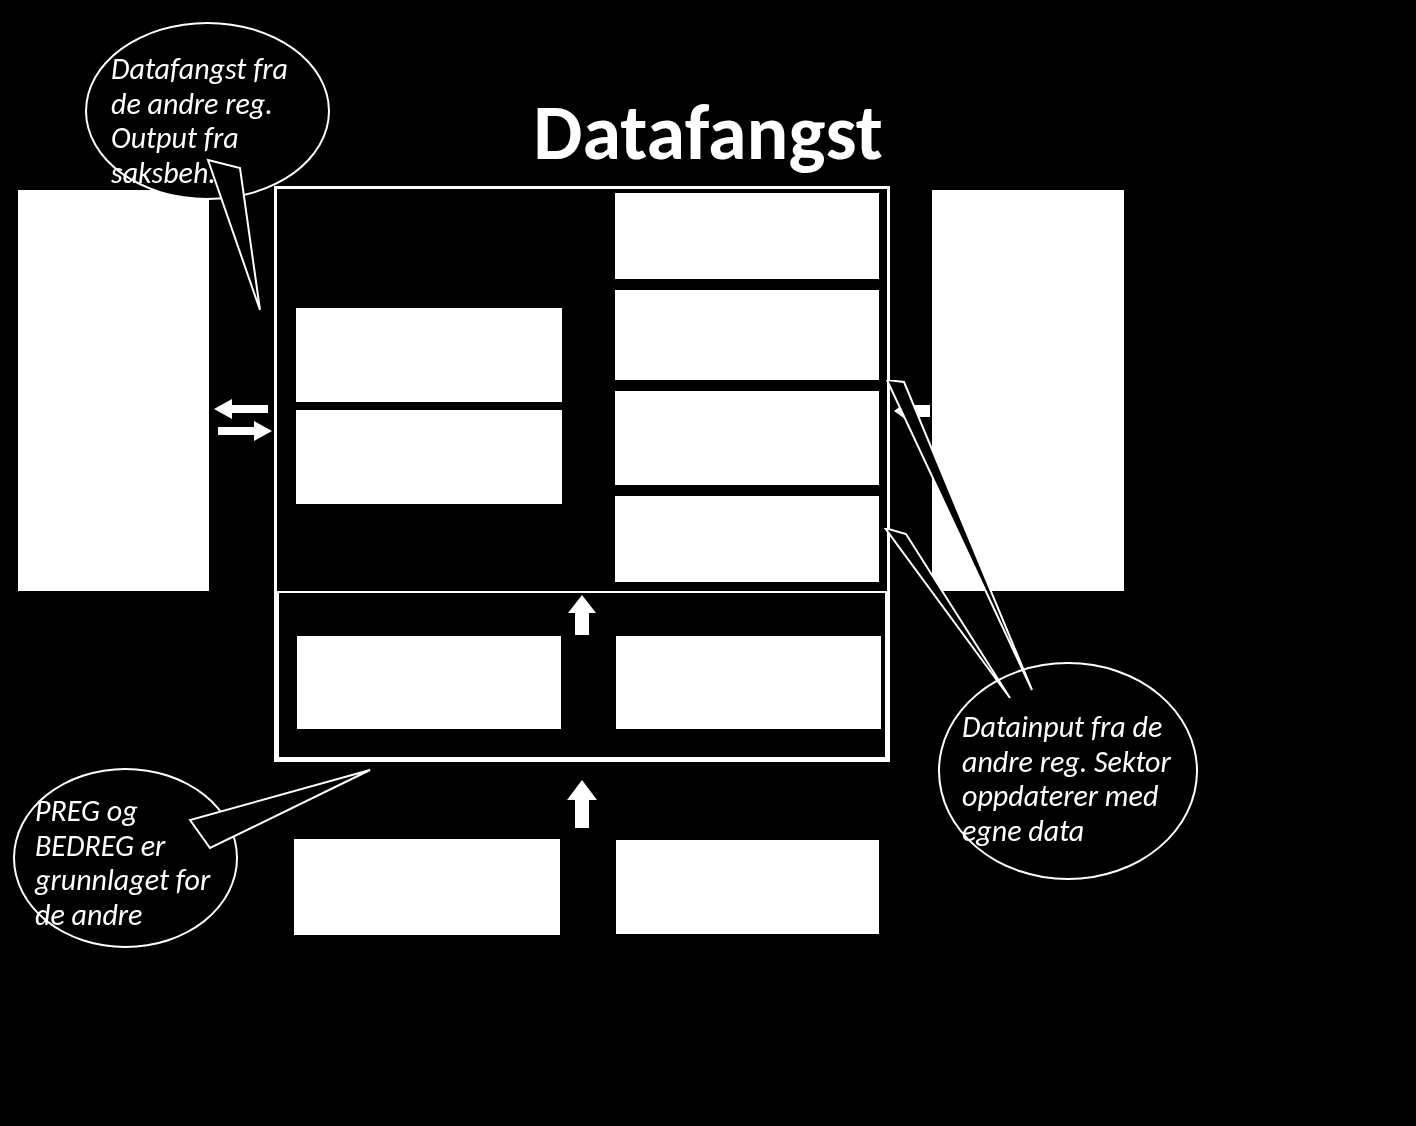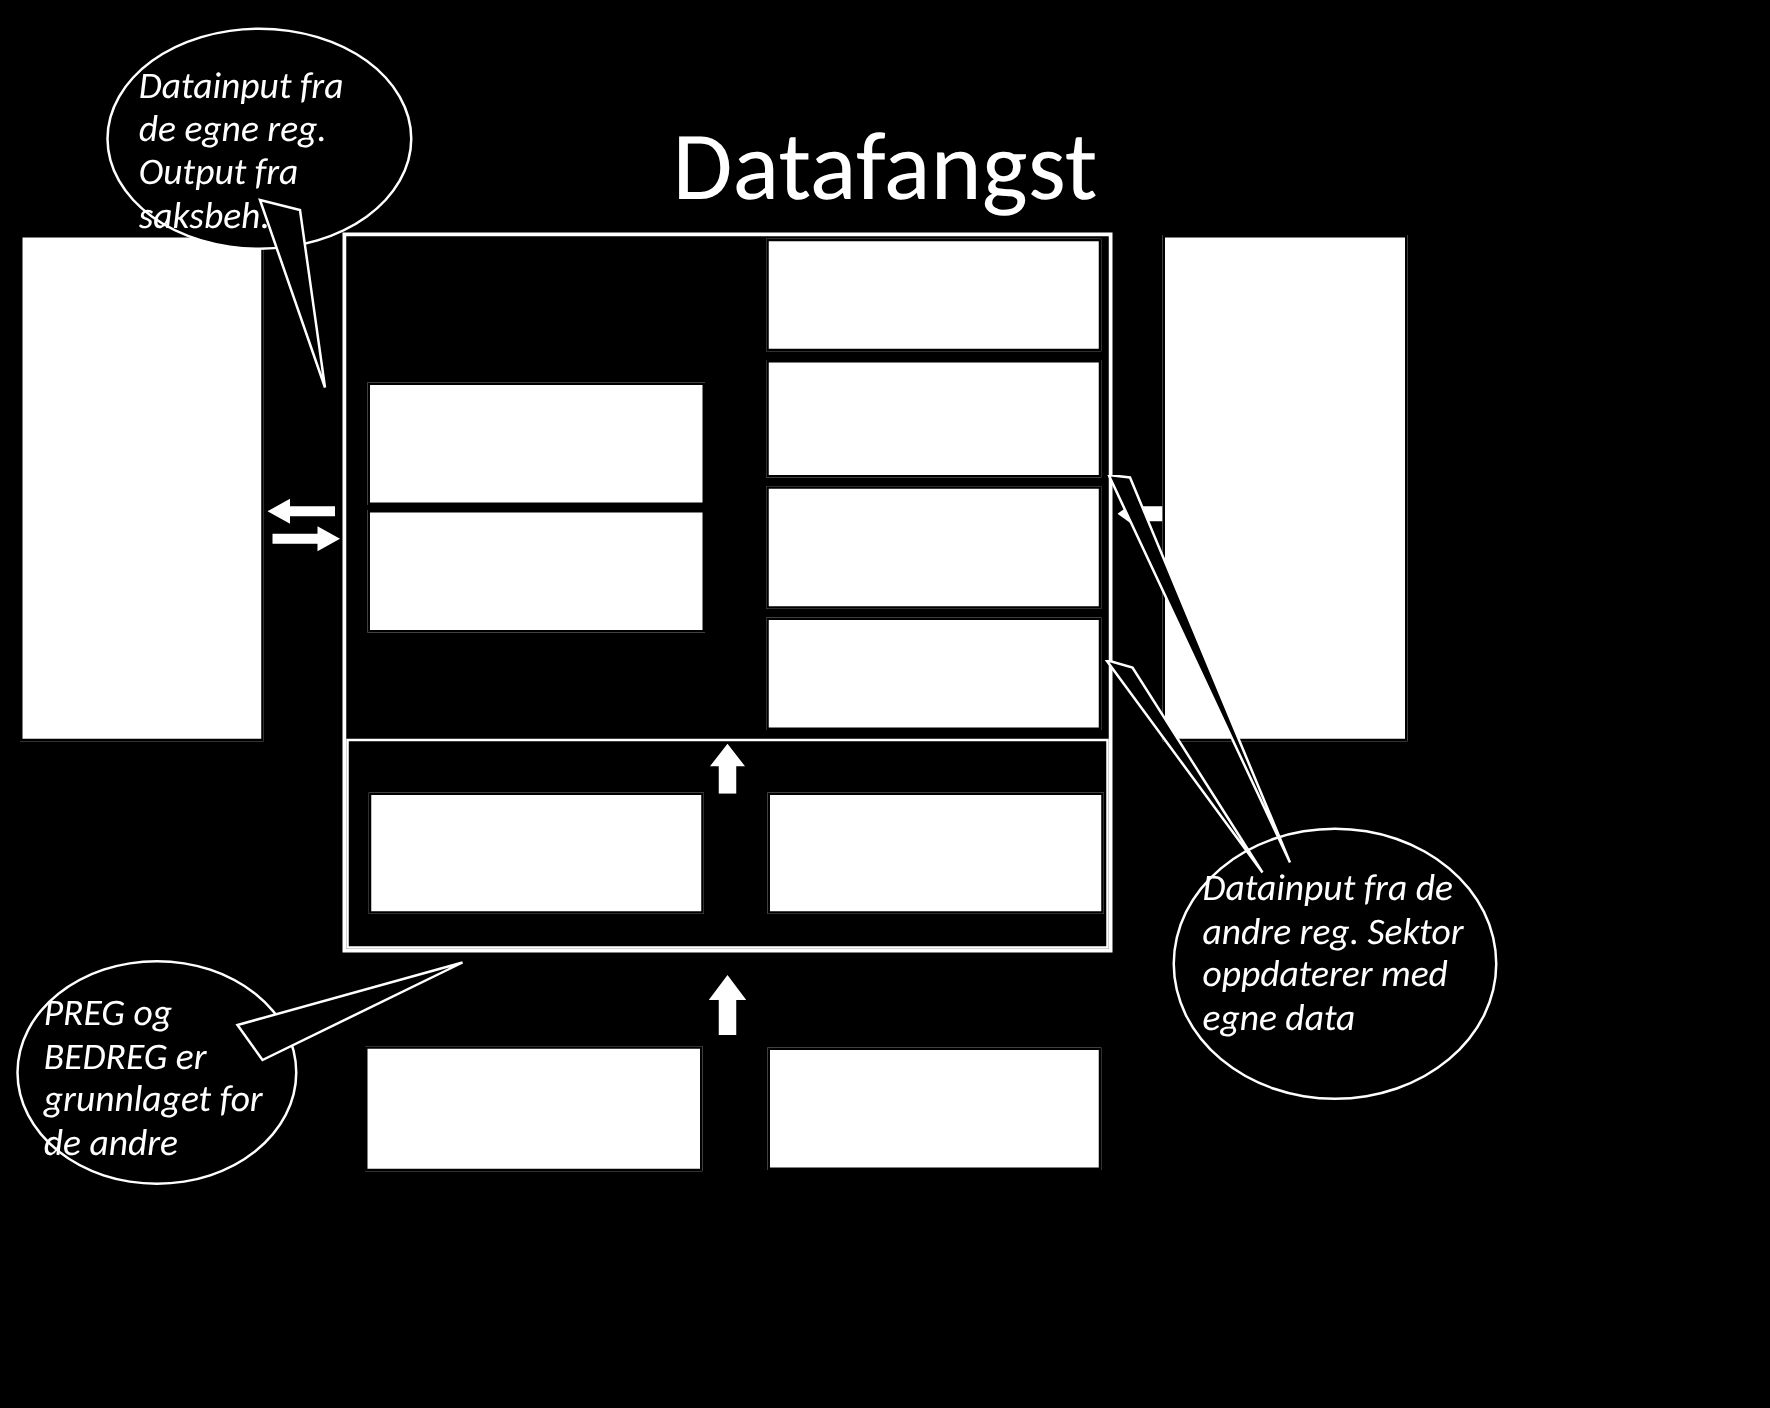--- a/index.html
+++ b/index.html
@@ -12,21 +12,21 @@
     overflow: hidden;
   }
   .title {
     position: absolute;
     top: 85px;
     left: 0;
     width: 100%;
     text-align: center;
     color: #fff;
     font-size: 78px;
-    font-weight: 400;
+    font-weight: 700;
   }
   .box {
     position: absolute;
     background: #fff;
     border: 2px solid #000;
   }
   .frame {
     position: absolute;
     border: 3px solid #fff;
     background: transparent;
@@ -90,31 +90,31 @@
 </svg>
 
 <svg class="arrow" style="left:567px; top:780px; width:30px; height:48px;" viewBox="0 0 30 48">
   <polygon points="15,0 30,20 22,20 22,48 8,48 8,20 0,20"></polygon>
 </svg>
 
 <svg style="position:absolute; left:180px; top:150px; width:110px; height:170px; z-index:1;" viewBox="0 0 110 170">
   <polygon points="28,10 60,18 80,160" fill="#000" stroke="#fff" stroke-width="2"></polygon>
 </svg>
 <div class="callout" style="left:85px; top:22px; width:245px; height:178px;">
-  <div class="txt">Datainput fra de egne reg. Output fra saksbeh.</div>
+  <div class="txt">Datafangst fra de andre reg. Output fra saksbeh.</div>
 </div>
 
 <svg style="position:absolute; left:180px; top:760px; width:200px; height:100px; z-index:1;" viewBox="0 0 200 100">
   <polygon points="10,60 30,88 190,10" fill="#000" stroke="#fff" stroke-width="2"></polygon>
 </svg>
 <div class="callout" style="left:13px; top:768px; width:225px; height:180px; padding:24px 20px;">
   <div class="txt">PREG og BEDREG er grunnlaget for de andre</div>
 </div>
 
 <svg style="position:absolute; left:882px; top:380px; width:170px; height:340px; z-index:1;" viewBox="0 0 170 340">
   <polygon points="5,0 22,2 150,310" fill="#000" stroke="#fff" stroke-width="2"></polygon>
 </svg>
 <svg style="position:absolute; left:880px; top:528px; width:150px; height:200px; z-index:1;" viewBox="0 0 150 200">
   <polygon points="5,0 26,6 130,170" fill="#000" stroke="#fff" stroke-width="2"></polygon>
 </svg>
-<div class="callout" style="left:938px; top:662px; width:260px; height:218px; padding:30px 22px;">
+<div class="callout" style="left:938px; top:662px; width:260px; height:218px; padding:30px 22px;align-items:flex-end;">
   <div class="txt">Datainput fra de andre reg. Sektor oppdaterer med egne data</div>
 </div>
 
 </body></html>

